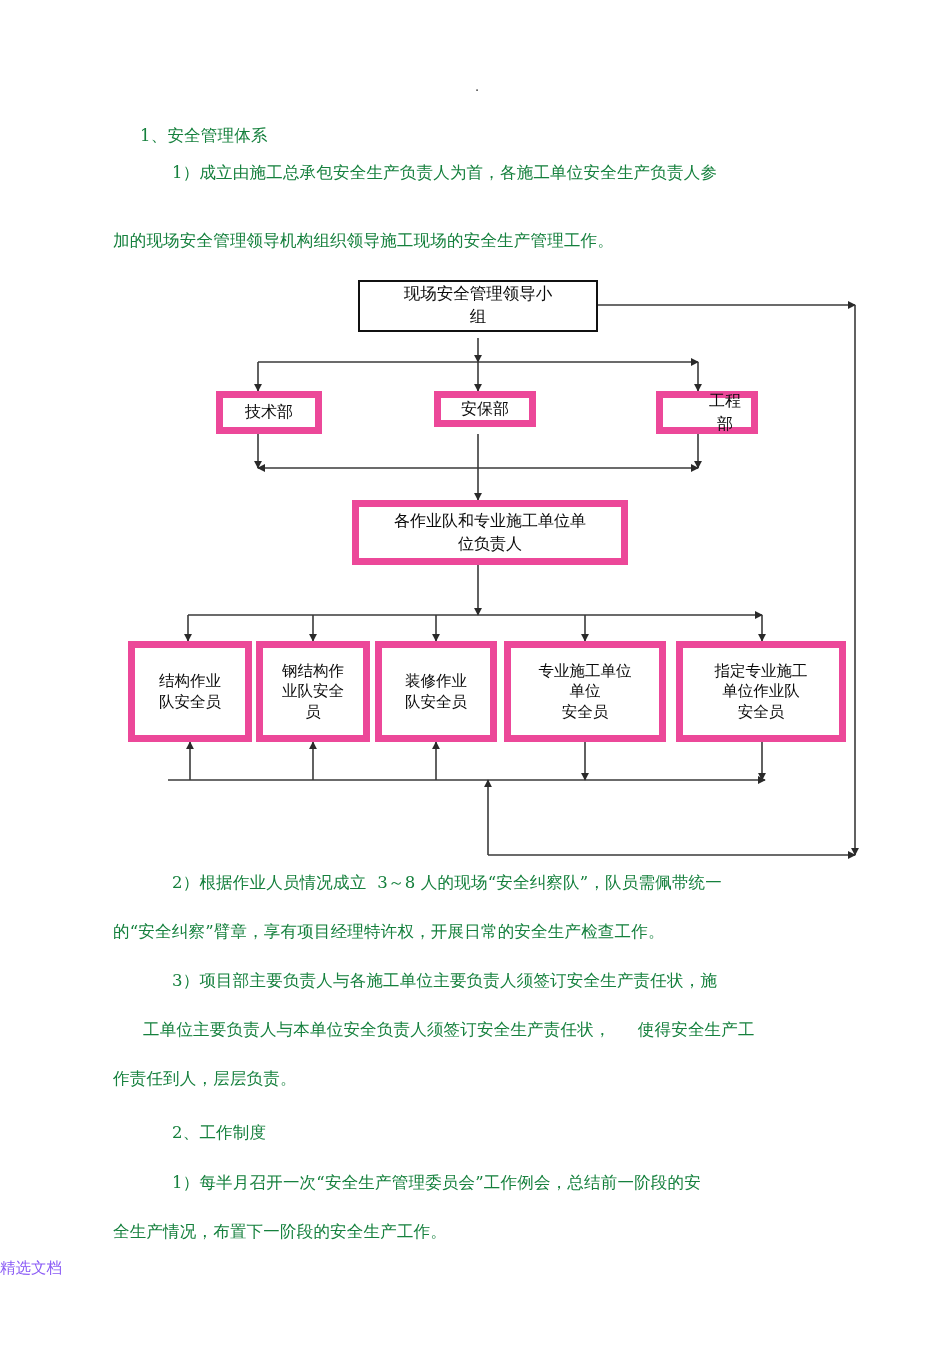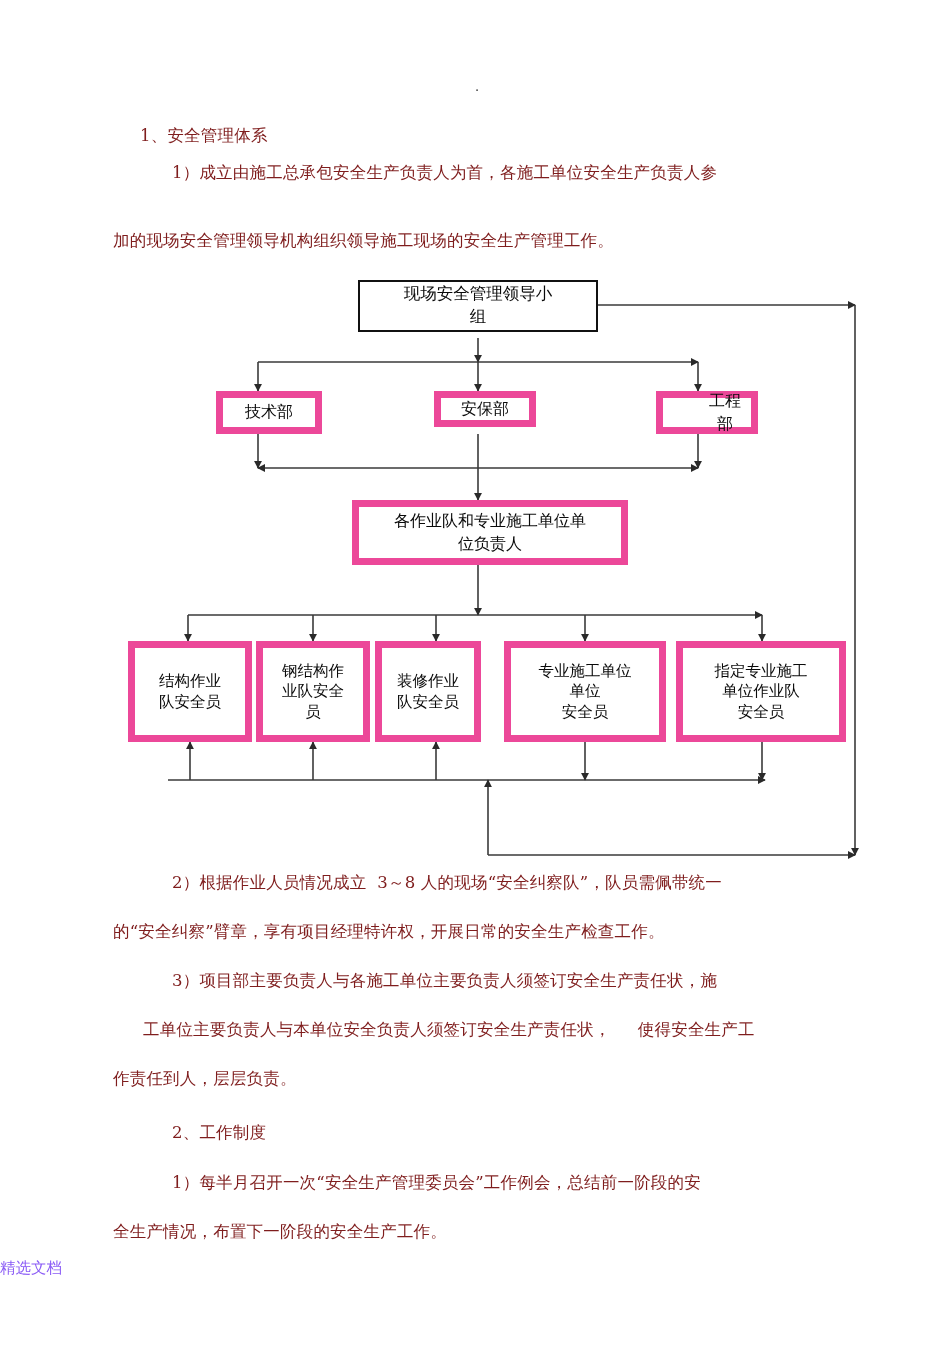--- a/index.html
+++ b/index.html
@@ -29,21 +29,21 @@
     line-height: 1;
     color: #3a3a3a;
     font-family: "DejaVu Serif", "Liberation Serif", serif;
   }
 
   
   .txt {
     position: absolute;
     font-family: "DejaVu Serif", "Liberation Serif", serif;
     font-size: 16.5px;
-    color: #7f1d1d;
+    color: #15803d;
     white-space: pre;
     letter-spacing: 0.2px;
   }
   .txt.heading {
     font-size: 16.5px;
   }
 
   
   #chart {
     position: absolute;
@@ -162,21 +162,21 @@
   <div class="node" style="left:656px; top:391px; width:102px; height:43px;padding-left:40px;">工程部</div>
 
   <div class="node" style="left:352px; top:500px; width:276px; height:65px;">各作业队和专业施工单位单
 位负责人</div>
 
   <div class="node small" style="left:128px; top:641px; width:124px; height:101px;">结构作业
 队安全员</div>
   <div class="node small" style="left:256px; top:641px; width:114px; height:101px;">钢结构作
 业队安全
 员</div>
-  <div class="node small" style="left:375px; top:641px; width:106px; height:101px;">装修作业
+  <div class="node small" style="left:375px; top:641px; width:122px; height:101px;">装修作业
 队安全员</div>
   <div class="node small" style="left:504px; top:641px; width:162px; height:101px;">专业施工单位
 单位
 安全员</div>
   <div class="node small" style="left:676px; top:641px; width:170px; height:101px;">指定专业施工
 单位作业队
 安全员</div>
 
   <div class="txt" style="left:172px; top:872px;">2）根据作业人员情况成立  3～8 人的现场“安全纠察队”，队员需佩带统一</div>
   <div class="txt" style="left:113px; top:921px;">的“安全纠察”臂章，享有项目经理特许权，开展日常的安全生产检查工作。</div>

